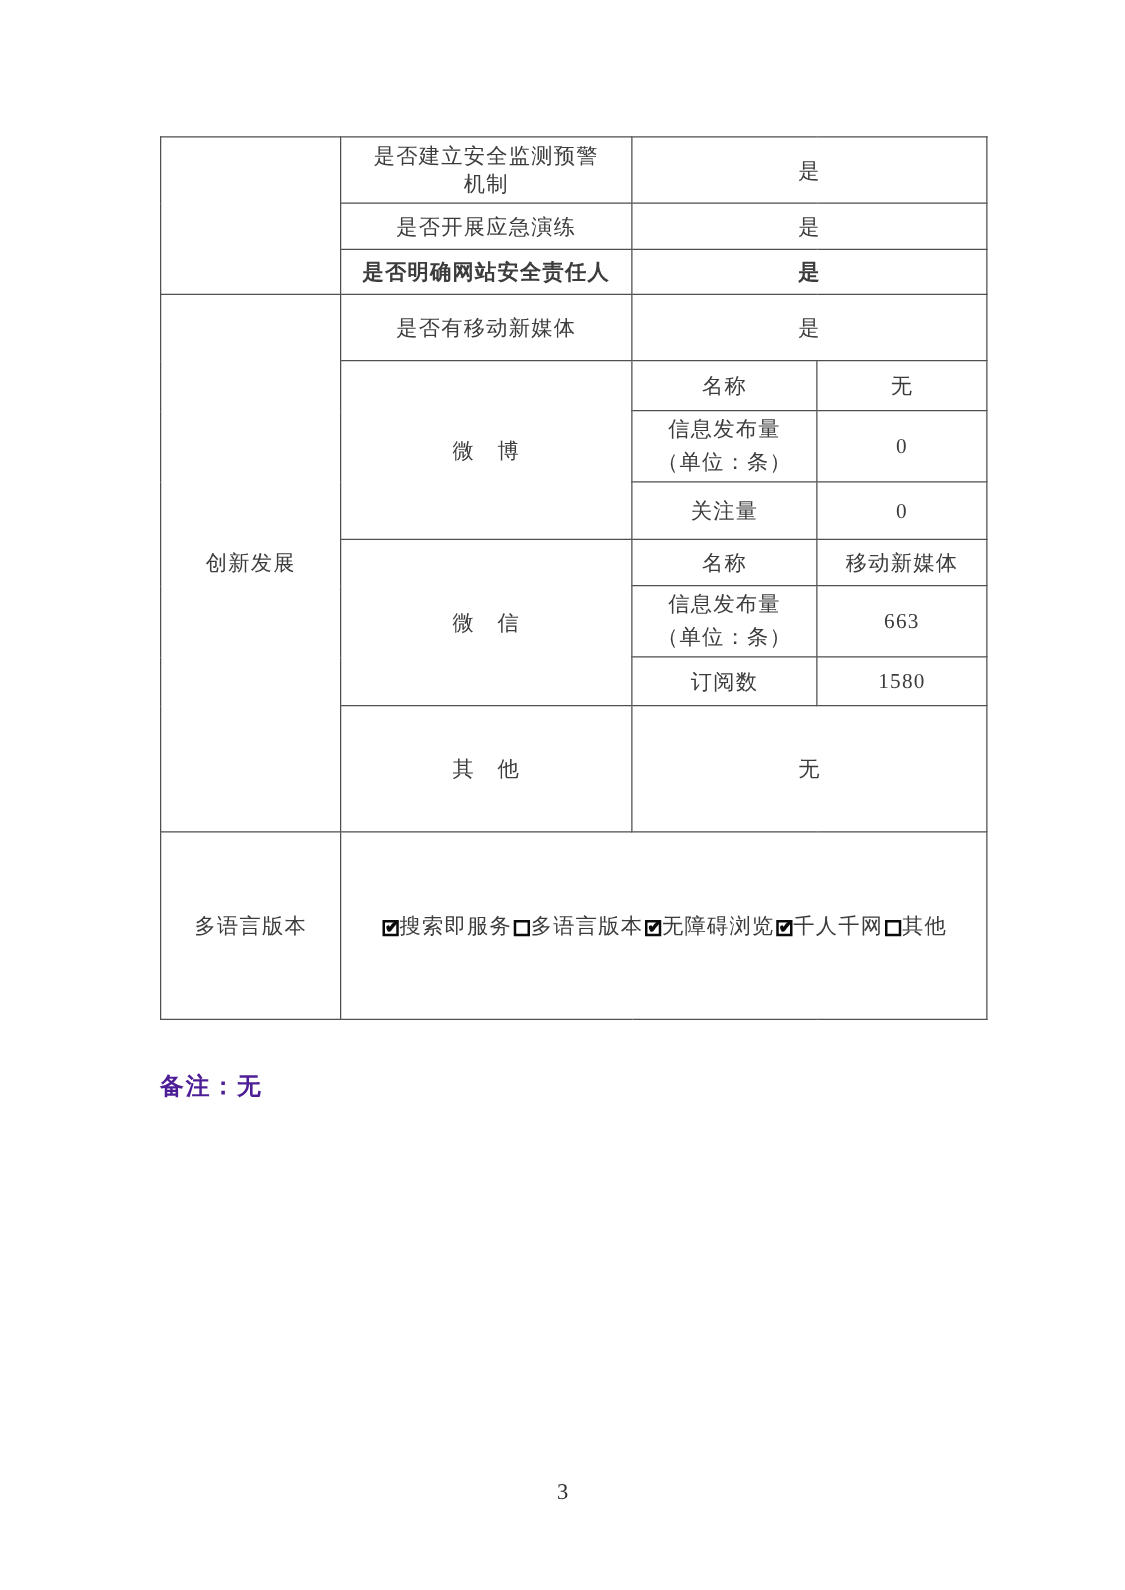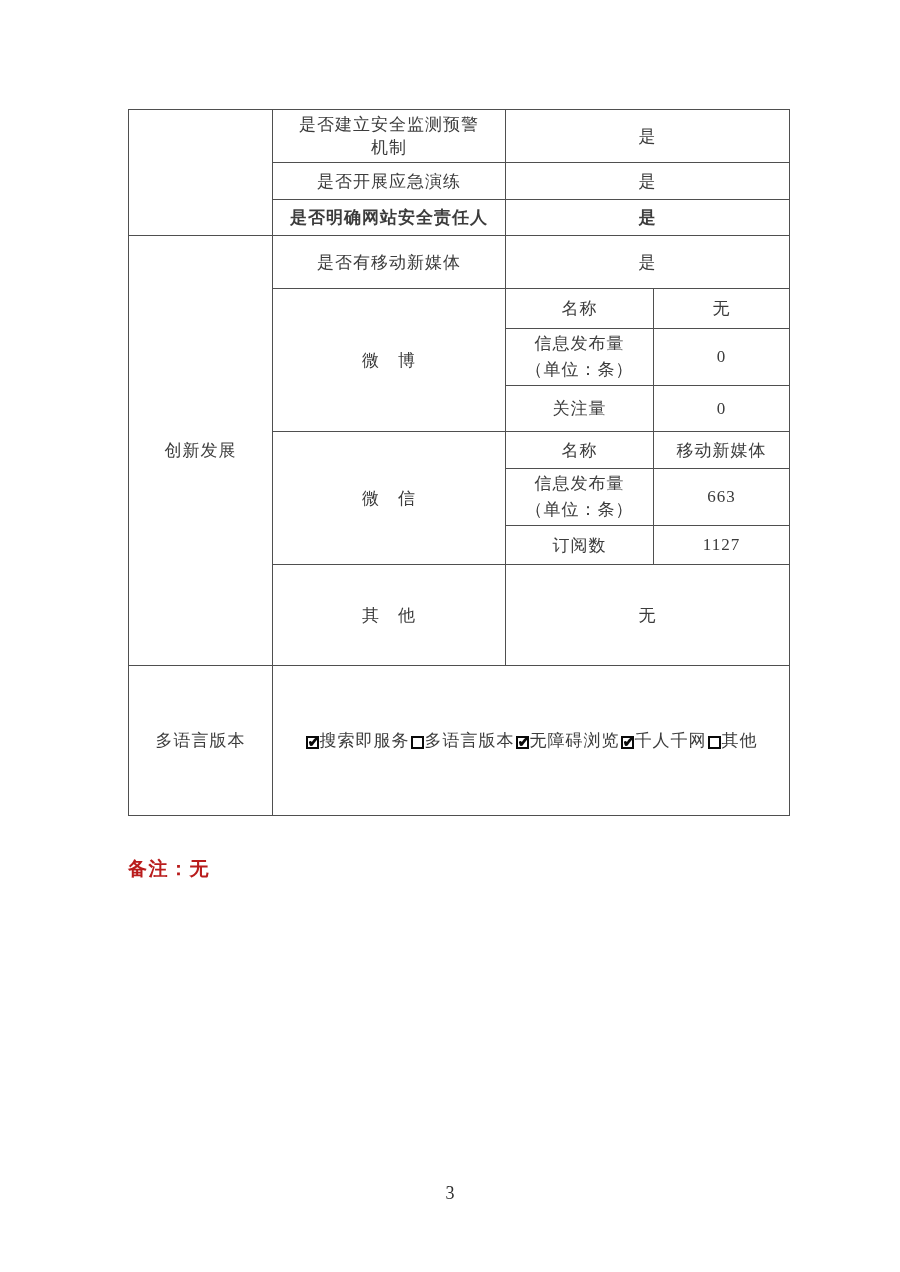--- a/index.html
+++ b/index.html
@@ -78,21 +78,21 @@
     color: #0a0a0a;
     line-height: 17px;
   }
   .cb-label { display: inline; }
   .note {
     position: absolute;
     left: 128px; top: 856px;
     font-size: 19px;
     font-weight: bold;
     letter-spacing: 1.5px;
-    color: #b91c1c;
+    color: #4c1d95;
   }
   .page-number {
     position: absolute;
     left: 0; top: 1183px;
     width: 100%;
     text-align: center;
     font-size: 18px;
     color: #2e2e2e;
   }
 </style>
@@ -144,21 +144,21 @@
         <td rowspan="3">微　信</td>
         <td>名称</td>
         <td>移动新媒体</td>
       </tr>
       <tr class="r9">
         <td class="leftpad"><span>信息发布量</span><br><span>（单位：条）</span></td>
         <td>663</td>
       </tr>
       <tr class="r10">
         <td>订阅数</td>
-        <td>1127</td>
+        <td>1580</td>
       </tr>
       <tr class="r11">
         <td>其　他</td>
         <td colspan="2">无</td>
       </tr>
       <tr class="r12">
         <td>多语言版本</td>
         <td colspan="3" class="cbrow">
           <span class="cb" data-checked="true"></span><span class="cb-label">搜索即服务</span><span class="cb" data-checked="false"></span><span class="cb-label">多语言版本</span><span class="cb" data-checked="true"></span><span class="cb-label">无障碍浏览</span><span class="cb" data-checked="true"></span><span class="cb-label">千人千网</span><span class="cb" data-checked="false"></span><span class="cb-label">其他</span>
         </td>

